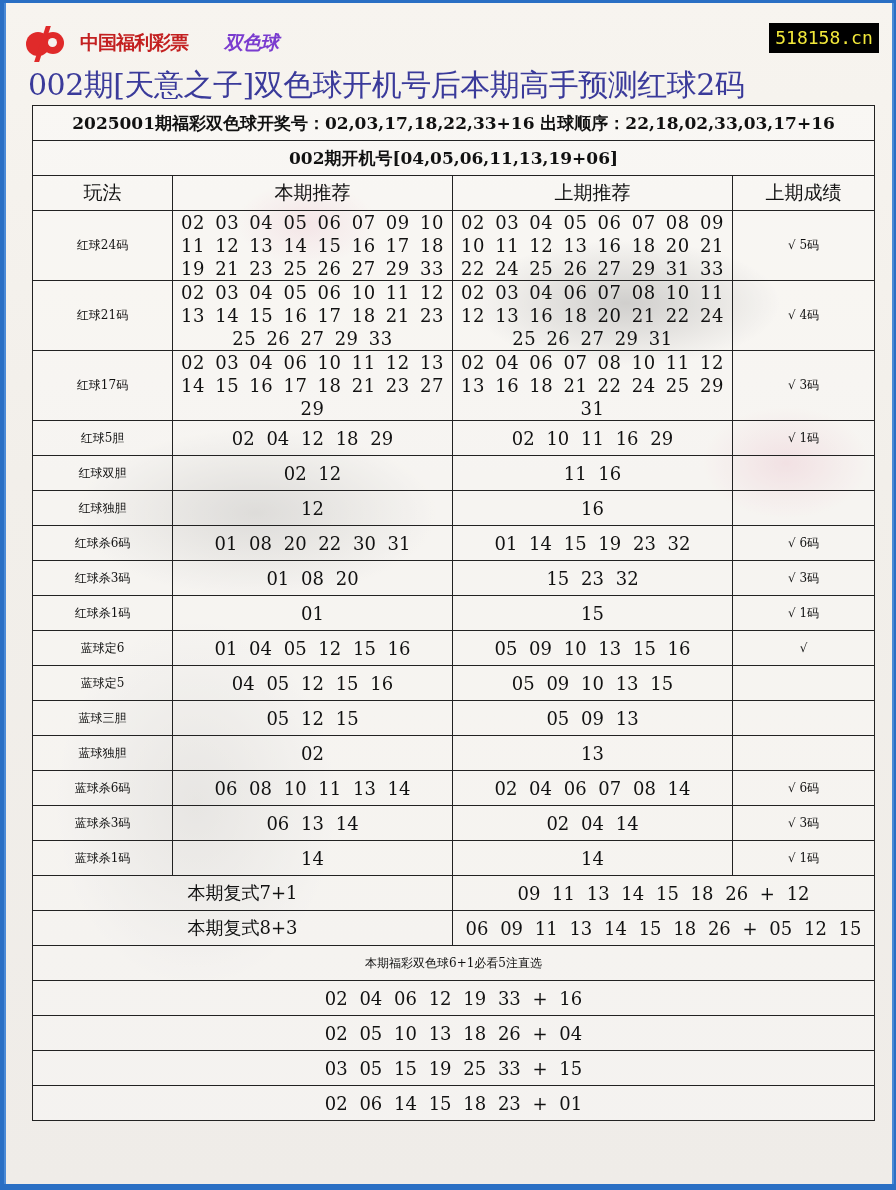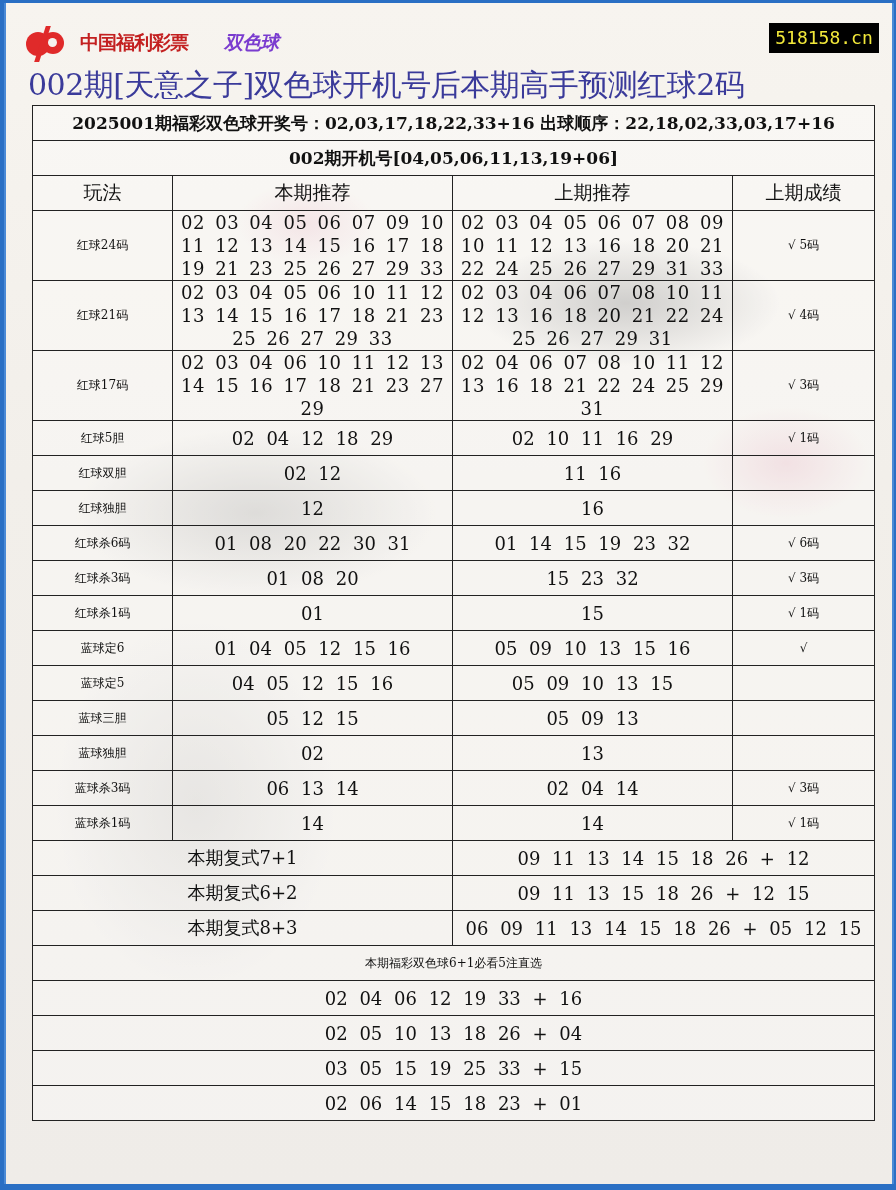--- a/index.html
+++ b/index.html
@@ -202,41 +202,43 @@
         <td class="mid">05 09 13</td>
         <td class="res"></td>
       </tr>
       <tr class="h35">
         <td class="res">蓝球独胆</td>
         <td class="mid">02</td>
         <td class="mid">13</td>
         <td class="res"></td>
       </tr>
       <tr class="h35">
+        <td class="res">蓝球杀6码</td>
+        <td class="mid">06 08 10 11 13 14</td>
+        <td class="mid">02 04 06 07 08 14</td>
+        <td class="res">√ 6码</td>
+      </tr>
+      <tr class="h35">
         <td class="res">蓝球杀3码</td>
         <td class="mid">06 13 14</td>
         <td class="mid">02 04 14</td>
         <td class="res">√ 3码</td>
       </tr>
       <tr class="h35">
         <td class="res">蓝球杀1码</td>
         <td class="mid">14</td>
         <td class="mid">14</td>
         <td class="res">√ 1码</td>
       </tr>
 
       <tr class="h35">
         <td colspan="2" class="compound-label">本期复式7+1</td>
         <td colspan="2" class="mid">09 11 13 14 15 18 26 + 12</td>
       </tr>
       <tr class="h35">
-        <td colspan="2" class="compound-label">本期复式6+2</td>
-        <td colspan="2" class="mid">09 11 13 15 18 26 + 12 15</td>
-      </tr>
-      <tr class="h35">
         <td colspan="2" class="compound-label">本期复式8+3</td>
         <td colspan="2" class="mid">06 09 11 13 14 15 18 26 + 05 12 15</td>
       </tr>
 
       <tr class="h35">
         <td colspan="4" class="res">本期福彩双色球6+1必看5注直选</td>
       </tr>
       <tr class="h35">
         <td colspan="4" class="mid">02 04 06 12 19 33 + 16</td>
       </tr>

